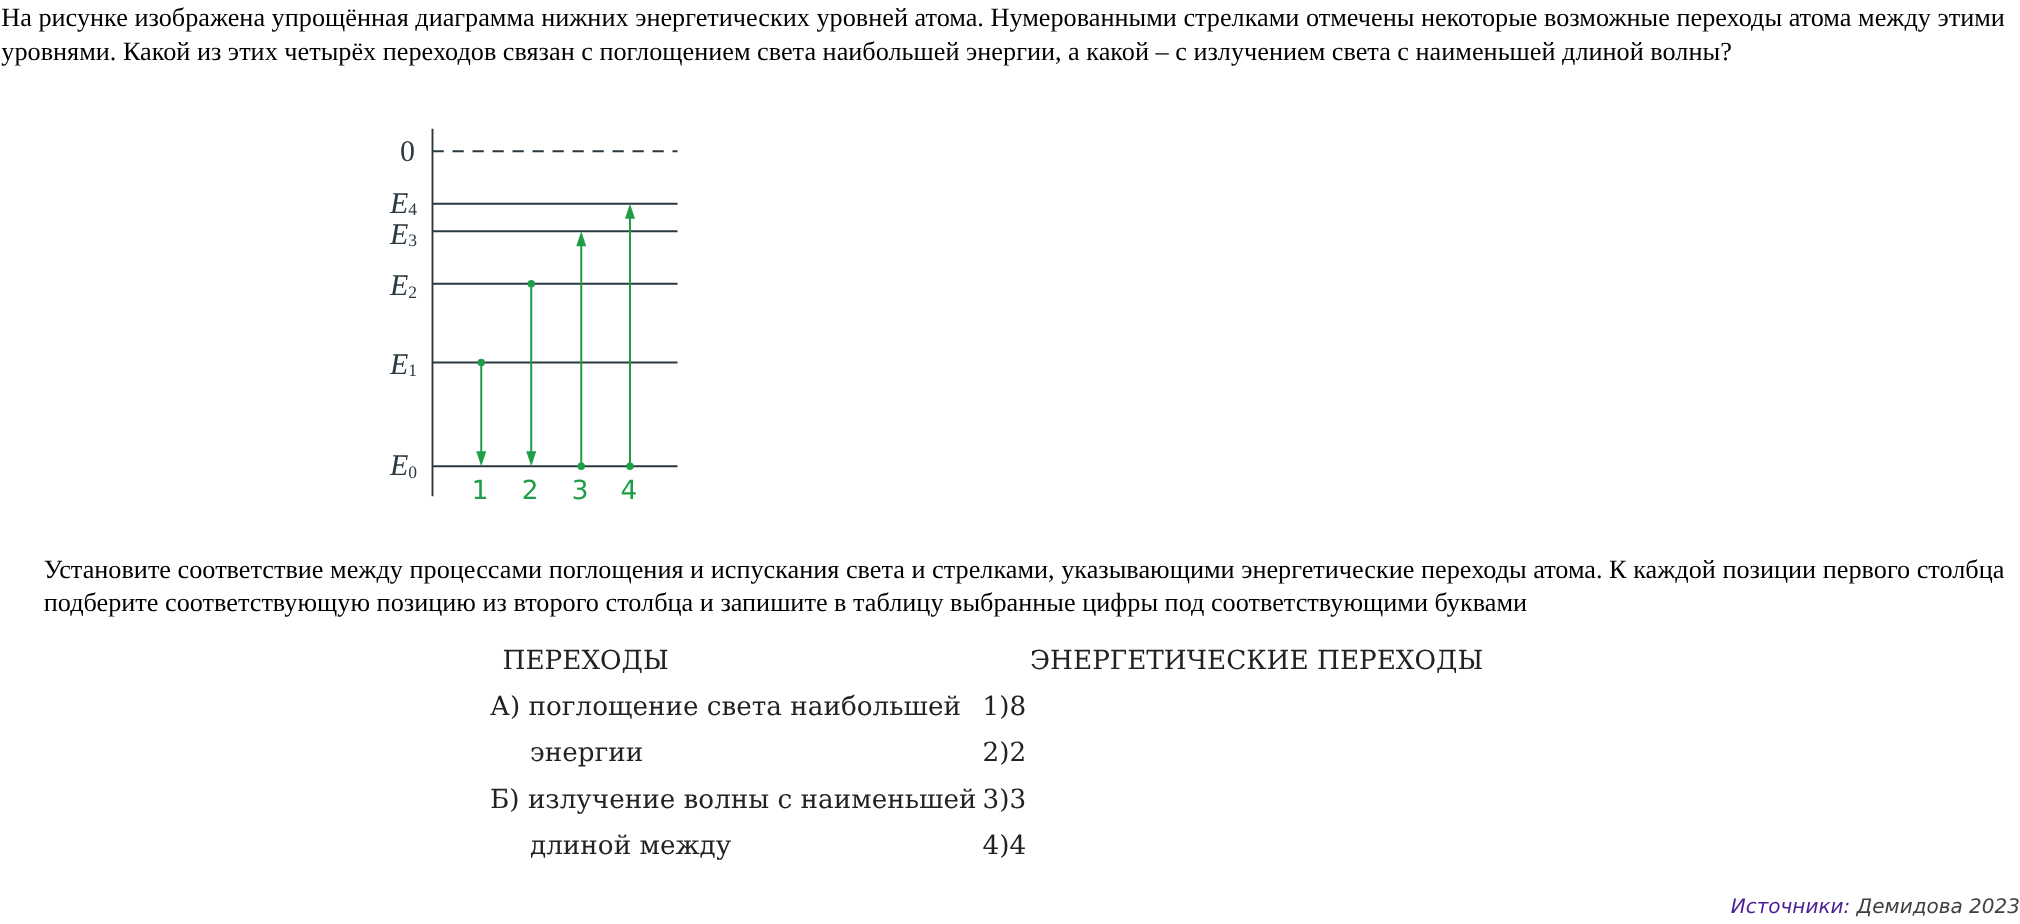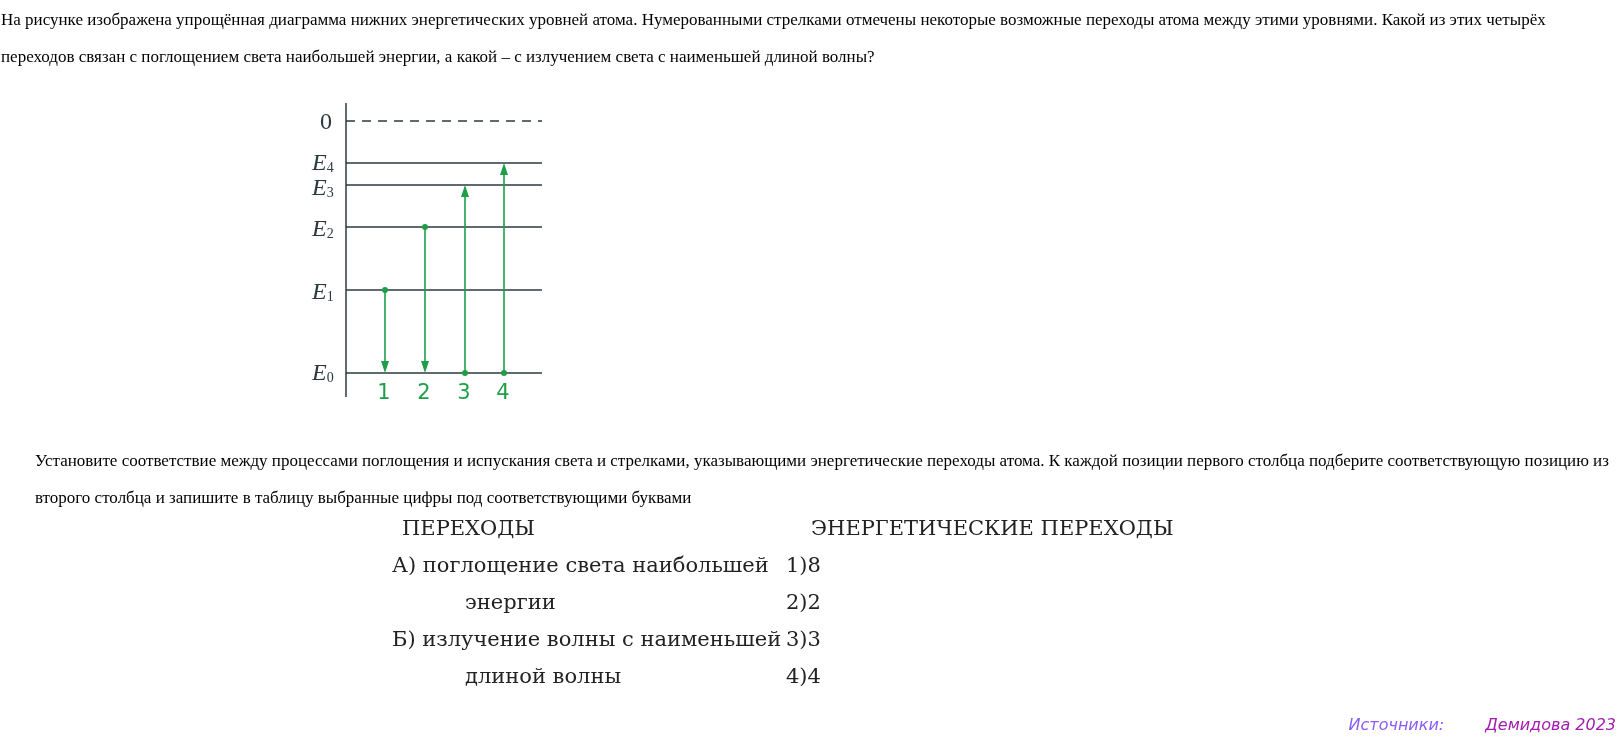--- a/index.html
+++ b/index.html
@@ -2,36 +2,36 @@
 <html><head>
 <meta charset="utf-8">
 <style>
   html, body { margin: 0; padding: 0; background: #ffffff; }
   body {
     width: 1616px; height: 739px; position: relative; overflow: hidden;
     font-family: "Liberation Serif", serif; color: #000;
   }
   .para {
     position: absolute; left: 1px; width: 1610px;
-    font-size: 17px; line-height: 37px;
+    font-size: 21px; line-height: 27px;
   }
   #intro { top: 1px; }
   #task { top: 442px; margin-left: 34px; }
   #figure { position: absolute; left: 300px; top: 95px; width: 260px; height: 320px; }
   #table { position: absolute; left: 402px; top: 516px; font-family: "DejaVu Serif", serif; font-size: 21px; color: #222; }
   .row { position: absolute; white-space: nowrap; }
   .col1 { left: 0; }
-  .col2 { left: 409px; }
-  .indent { left: 32px; margin-left: 41px; }
+  .col2 { left: 422px; }
+  .indent { left: 32px; }
   #source {
     position: absolute; right: 0; top: 715px;
     font-family: "DejaVu Sans", sans-serif; font-style: italic; font-size: 16px;
   }
-  #source .label { color: #8b5cf6; }
-  #source .link { color: #a21caf; margin-left: 36px; }
+  #source .label { color: #4c1d95; }
+  #source .link { color: #404040; }
 </style>
 </head>
 <body>
 
 <div id="intro" class="para">На рисунке изображена упрощённая диаграмма нижних энергетических уровней атома. Нумерованными стрелками отмечены некоторые возможные переходы атома между этими уровнями. Какой из этих четырёх переходов связан с поглощением света наибольшей энергии, а какой – с излучением света с наименьшей длиной волны?</div>
 
 <div id="figure">
   <svg width="260" height="320" viewBox="0 0 260 320" xmlns="http://www.w3.org/2000/svg" font-family="Liberation Serif, serif">
 
     <line x1="46" y1="8" x2="46" y2="302" stroke="#2b3a40" stroke-width="1.5"></line>
@@ -82,21 +82,21 @@
 
 <div id="task" class="para">Установите соответствие между процессами поглощения и испускания света и стрелками, указывающими энергетические переходы атома. К каждой позиции первого столбца подберите соответствующую позицию из второго столбца и запишите в таблицу выбранные цифры под соответствующими буквами</div>
 
 <div id="table">
   <div class="row col1" style="top:0px">ПЕРЕХОДЫ</div>
   <div class="row col2" style="top:0px">ЭНЕРГЕТИЧЕСКИЕ ПЕРЕХОДЫ</div>
 
   <div class="row col1" style="top:37px; left:-10px">А) поглощение света наибольшей</div>
   <div class="row indent" style="top:74px; left:22px">энергии</div>
   <div class="row col1" style="top:111px; left:-10px">Б) излучение волны с наименьшей</div>
-  <div class="row indent" style="top:148px; left:22px">длиной волны</div>
+  <div class="row indent" style="top:148px; left:22px">длиной между</div>
 
   <div class="row col2" style="top:37px; left:384px">1)8</div>
   <div class="row col2" style="top:74px; left:384px">2)2</div>
   <div class="row col2" style="top:111px; left:384px">3)3</div>
   <div class="row col2" style="top:148px; left:384px">4)4</div>
 </div>
 
 <div id="source">
   <span class="label">Источники:</span>
   <span class="link">Демидова 2023</span>

